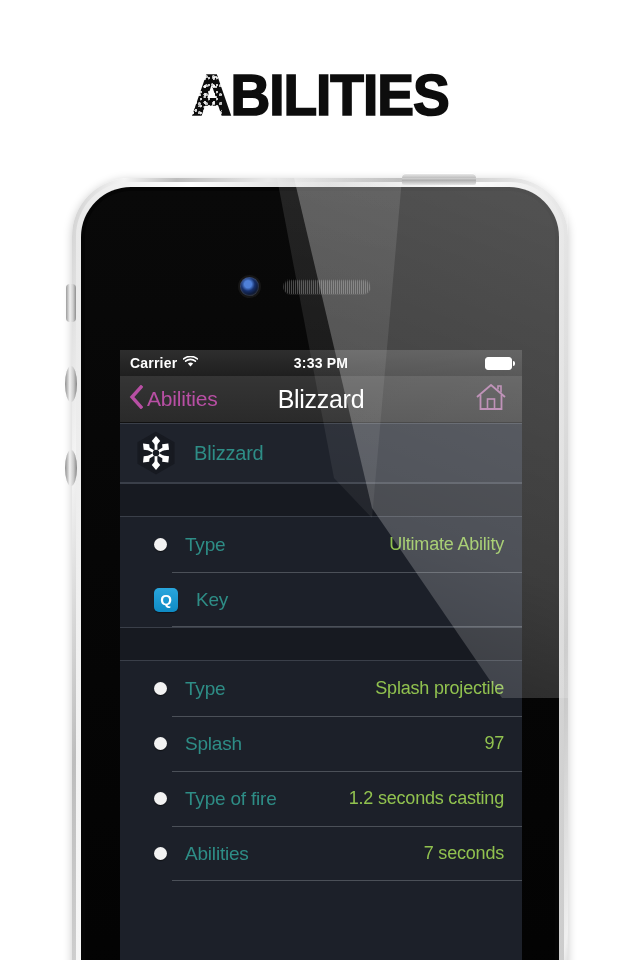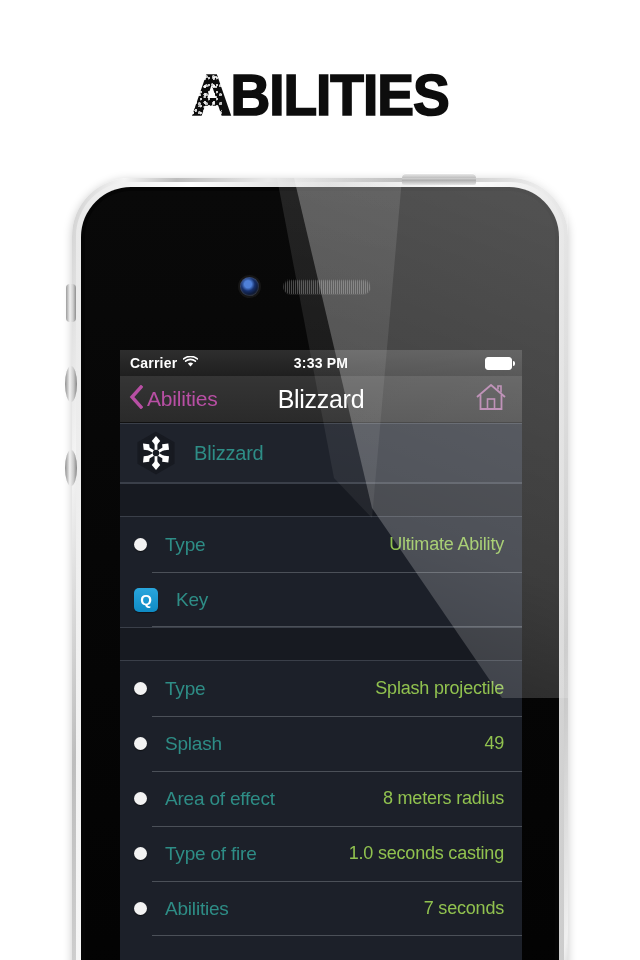--- a/index.html
+++ b/index.html
@@ -181,20 +181,21 @@
     border-top:1px solid #3a3f49;
     border-bottom:1px solid #3a3f49;
   }
 
   .group{ background:#1c2029; }
   .row{
     position:relative;
     height:55px;
     display:flex; align-items:center;
     padding:0 18px 0 14px;
+    margin-left:20px;
   }
   .row + .row:before,
   .row:last-child:after{
     content:""; position:absolute; left:32px; right:0; top:0; height:1px;
     background:#4b5058;
   }
   .row:last-child:after{ top:auto; bottom:0; }
   .bullet{
     width:13px; height:13px; border-radius:50%;
     background:#f2f2f2; flex:none;
@@ -338,31 +339,26 @@
 
     <div class="group">
       <div class="row">
         <span class="bullet"></span>
         <span class="row-label">Type</span>
         <span class="row-value">Splash projectile</span>
       </div>
       <div class="row">
         <span class="bullet"></span>
         <span class="row-label">Splash</span>
-        <span class="row-value">49</span>
-      </div>
-      <div class="row">
-        <span class="bullet"></span>
-        <span class="row-label">Area of effect</span>
-        <span class="row-value">8 meters radius</span>
+        <span class="row-value">97</span>
       </div>
       <div class="row">
         <span class="bullet"></span>
         <span class="row-label">Type of fire</span>
-        <span class="row-value">1.0 seconds casting</span>
+        <span class="row-value">1.2 seconds casting</span>
       </div>
       <div class="row">
         <span class="bullet"></span>
         <span class="row-label">Abilities</span>
         <span class="row-value">7 seconds</span>
       </div>
     </div>
 
   </div>
 

